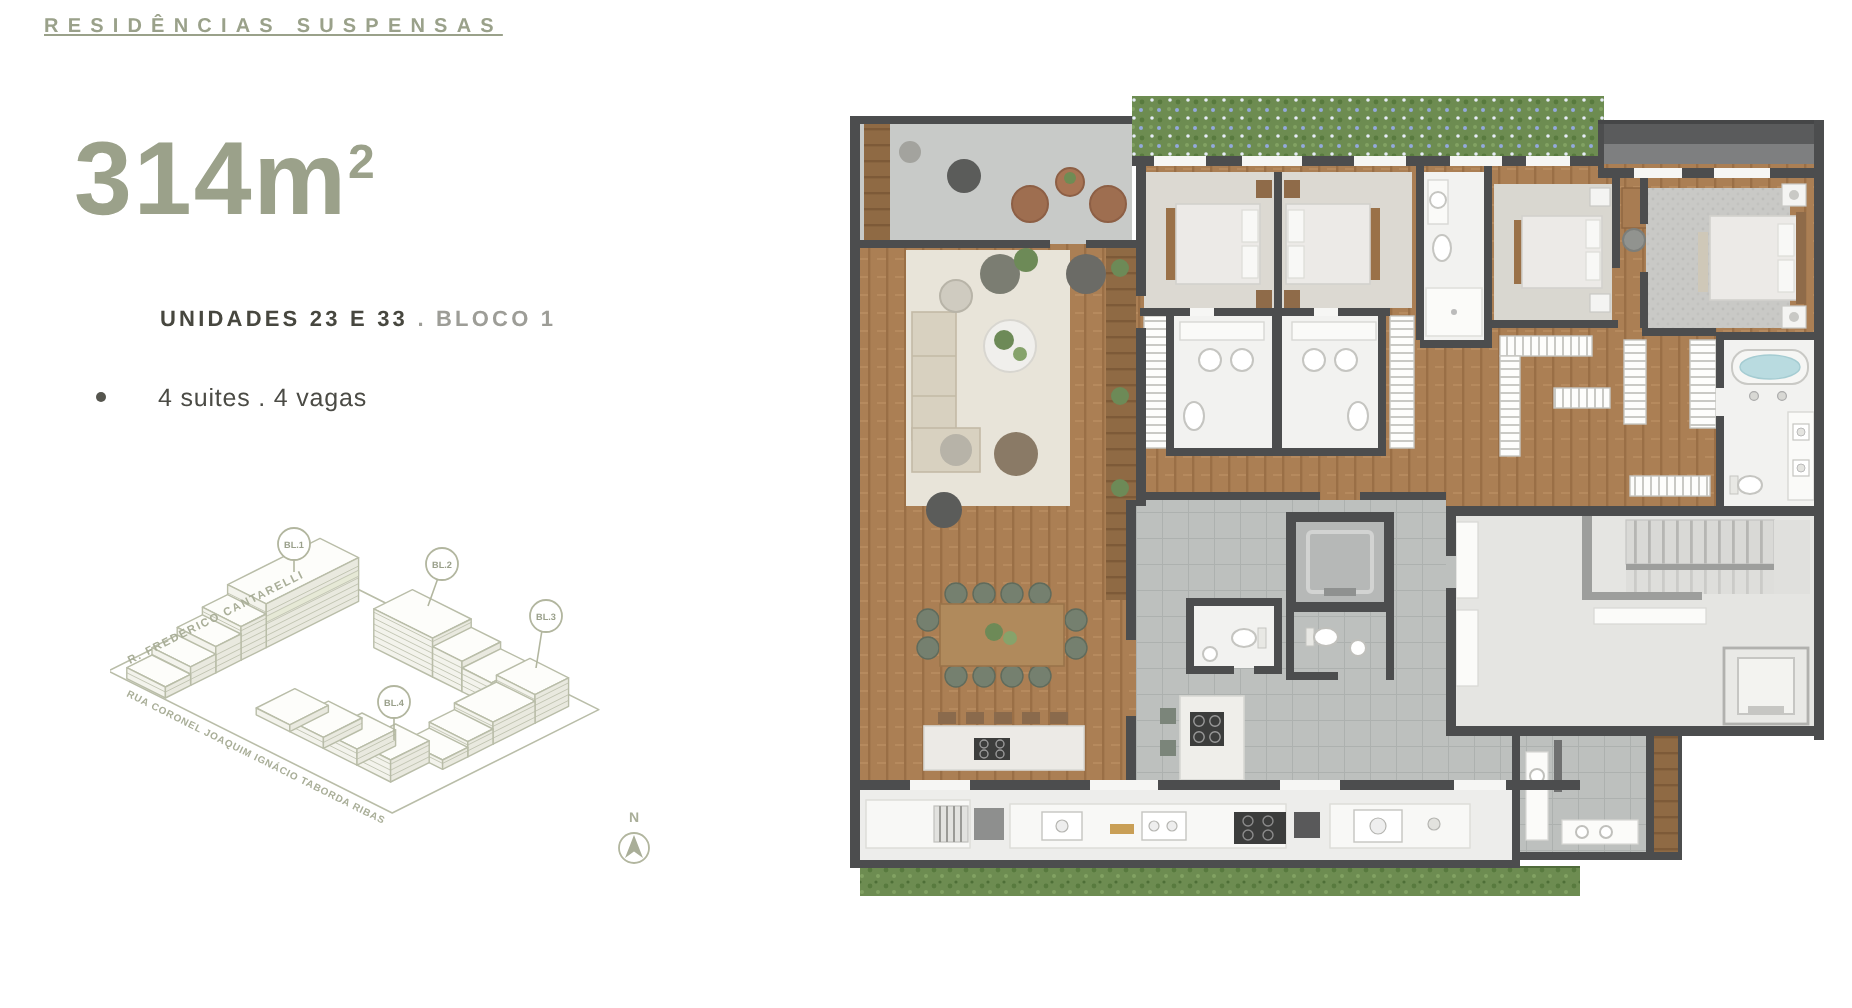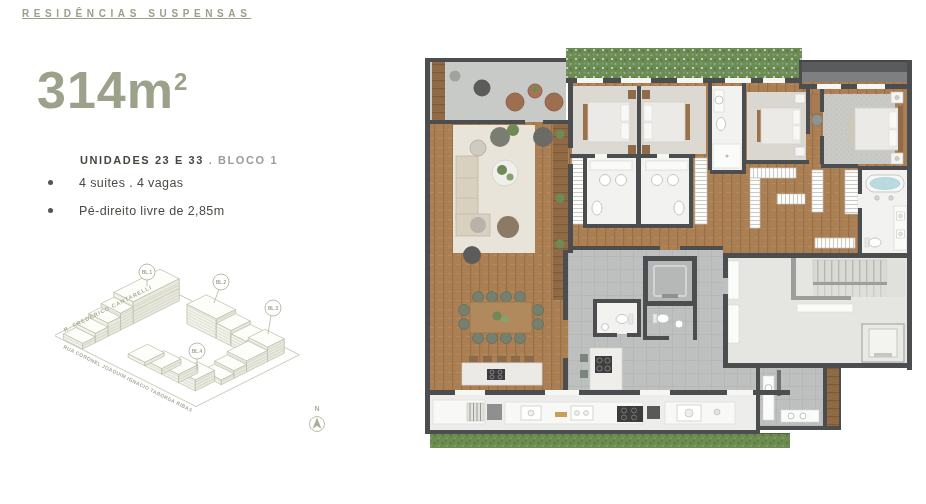--- a/index.html
+++ b/index.html
@@ -6,21 +6,21 @@
   .page{position:relative;width:926px;height:504px;background:#ffffff;overflow:hidden;
         font-family:"Liberation Sans",sans-serif;}
   .brand-header{position:absolute;left:22px;top:8px;font-size:10px;font-weight:700;
         letter-spacing:4.6px;color:#9aa18a;text-decoration:underline;}
   .area-title{position:absolute;left:37px;top:64px;font-size:52px;font-weight:600;
         letter-spacing:1px;color:#9ba18a;line-height:1;}
   .area-title sup{font-size:24px;vertical-align:18px;font-weight:600;}
   .units-line{position:absolute;left:80px;top:126px;font-size:11px;font-weight:700;
         letter-spacing:1.6px;color:#47473f;margin-top:28px;}
   .units-line .blk{color:#9d9d97;font-weight:600;}
-  .feature-row{position:absolute;left:48px;font-size:12.5px;color:#4b4b45;letter-spacing:.4px;}
+  .feature-row{position:absolute;left:48px;font-size:12.5px;color:#4b4b45;letter-spacing:.4px;margin-top:16px;}
   .feature-row .dot{display:inline-block;width:5px;height:5px;border-radius:50%;
         background:#55554e;margin-right:26px;vertical-align:2px;}
   .f1{top:176px;} .f2{top:204px;}
   .siteplan{position:absolute;left:55px;top:258px;}
   .floorplan{position:absolute;left:425px;top:48px;}
   svg text{font-family:"Liberation Sans",sans-serif;}
   .iso-street{font-size:5.6px;letter-spacing:.9px;fill:#a9ae98;font-weight:700;}
   .iso-street2{font-size:5px;letter-spacing:.4px;fill:#a9ae98;font-weight:700;}
   .iso-bl{font-size:4.6px;fill:#9aa08b;font-weight:700;}
   .iso-n{font-size:7px;fill:#a9ae98;font-weight:700;}
@@ -30,21 +30,20 @@
 
 <div class="page">
 
   <div class="brand-header">RESIDÊNCIAS SUSPENSAS</div>
 
   <div class="area-title"><span>314m</span><sup>2</sup></div>
 
   <div class="units-line"><span>UNIDADES 23 E 33</span> <span class="blk">. BLOCO 1</span></div>
 
   <div class="feature-row f1"><span class="dot"></span><span>4 suites . 4 vagas</span></div>
-  <div class="feature-row f2"><span class="dot"></span><span>Pé-direito livre de 2,85m</span></div>
 
   <svg class="siteplan" width="310" height="200" viewBox="0 0 310 200">
     <g id="iso-scene">
         <polygon points="102.5,25.9 244.4,96.8 141.1,148.5 -0.8,77.5" fill="#ffffff" stroke="#b9bda8" stroke-width="0.8" stroke-linejoin="round"></polygon>
         <polygon points="151.2,36.8 180.6,51.5 161.3,61.1 131.9,46.4" fill="#fdfdfa" stroke="#b9bda8" stroke-width="0.7" stroke-linejoin="round"></polygon>
         <polygon points="131.9,46.4 161.3,61.1 161.3,80.5 131.9,65.8" fill="#f3f3ec" stroke="#b9bda8" stroke-width="0.7" stroke-linejoin="round"></polygon>
         <polygon points="180.6,51.5 161.3,61.1 161.3,80.5 180.6,70.8" fill="#e9e9df" stroke="#b9bda8" stroke-width="0.7" stroke-linejoin="round"></polygon>
         <polyline points="131.9,62.8 161.3,77.5" fill="none" stroke="#b9bda8" stroke-width="0.4"></polyline>
         <polyline points="161.3,77.5 180.6,67.9" fill="none" stroke="#b9bda8" stroke-width="0.4"></polyline>
         <polyline points="131.9,59.9 161.3,74.6" fill="none" stroke="#b9bda8" stroke-width="0.4"></polyline>

